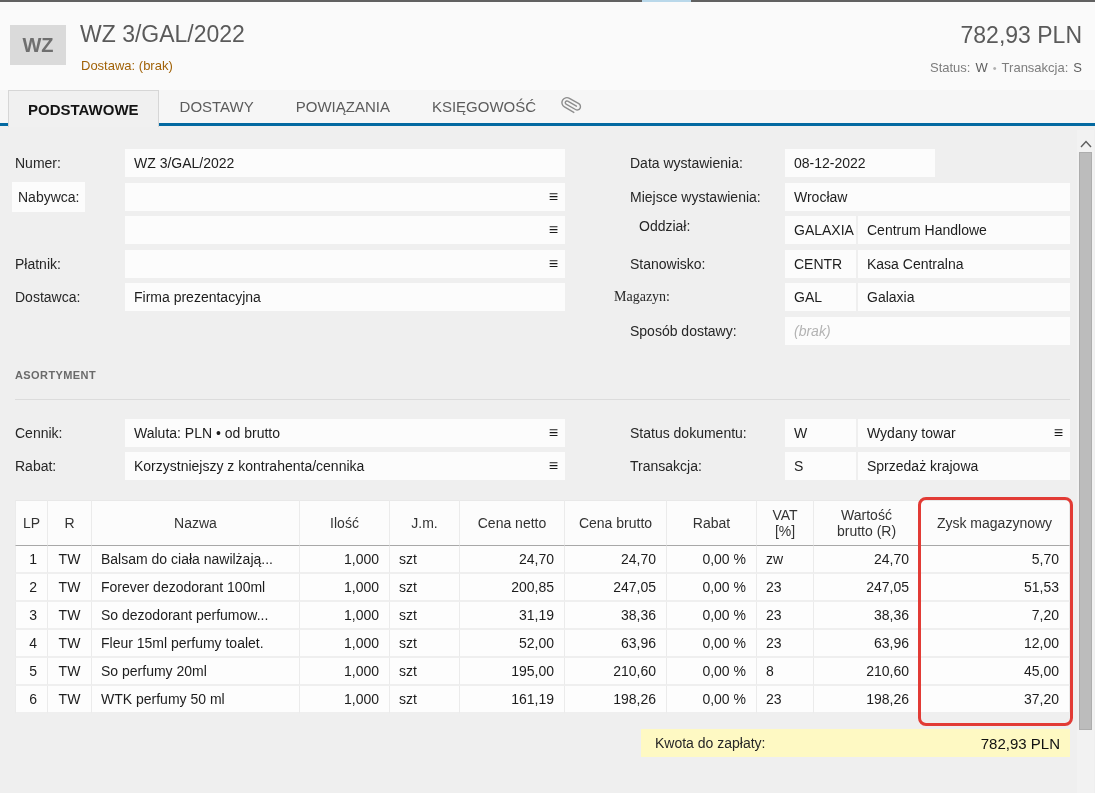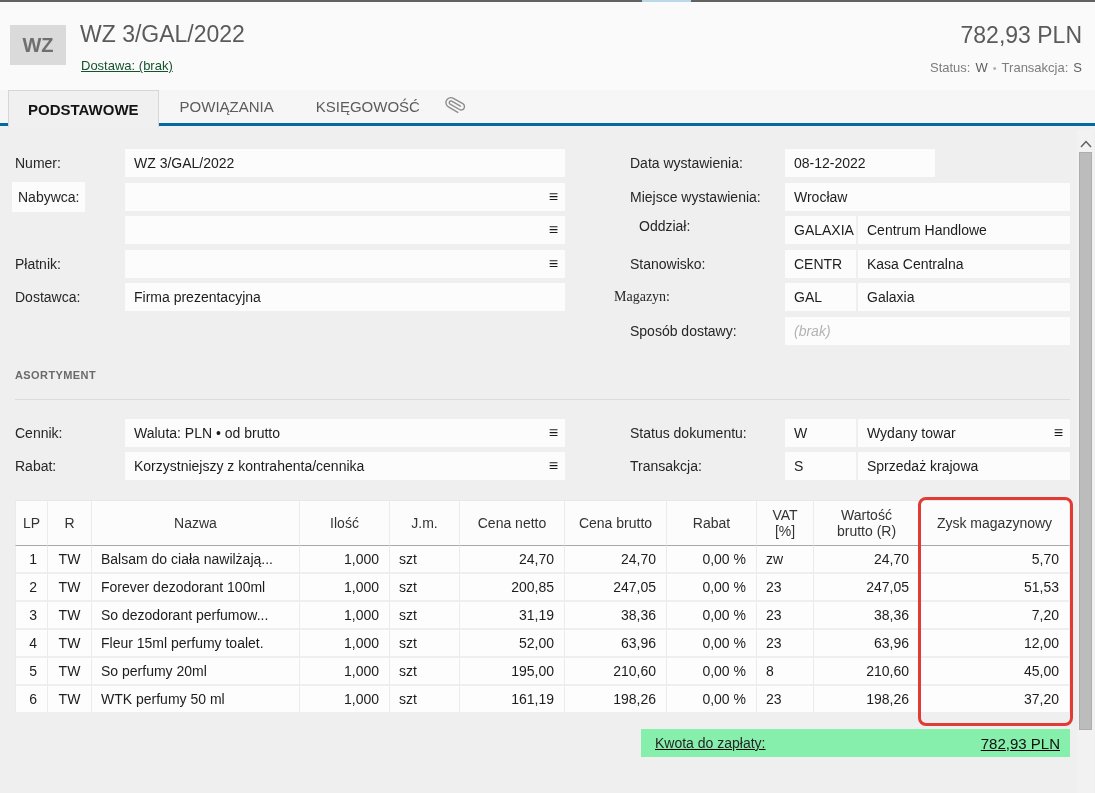--- a/index.html
+++ b/index.html
@@ -9,21 +9,21 @@
 
   
   .topline { position:absolute; left:0; top:0; width:100%; height:2px; background:#616161; }
   .topline-accent { position:absolute; left:642px; top:0; width:49px; height:2px; background:#b9d8ea; }
 
   
   .header { position:absolute; left:0; top:2px; width:100%; height:88px; background:#fafafa; }
   .badge { position:absolute; left:10px; top:23px; width:56px; height:40px; background:#dadada;
            color:#6f6f6f; font-size:20px; font-weight:bold; display:flex; align-items:center; justify-content:center; }
   .title { position:absolute; left:80px; top:19px; font-size:23px; color:#5a5a5a; }
-  .subtitle { position:absolute; left:81px; top:56px; font-size:13px; color:#14532d;text-decoration:underline; }
+  .subtitle { position:absolute; left:81px; top:56px; font-size:13px; color:#a16207; }
   .amount { position:absolute; right:13px; top:20px; font-size:23px; color:#5a5a5a; }
   .statusline { position:absolute; right:13px; top:58px; font-size:13px; color:#7d7d7d;
                 display:flex; gap:5px; align-items:center; }
   .statusline .val { color:#5e5e5e; }
   .statusline .dot { color:#b0b0b0; font-size:11px; }
 
   
   .tabbar { position:absolute; left:0; top:90px; width:100%; height:36px; background:#f6f6f6;
             border-bottom:3px solid #0369a1; display:flex; align-items:stretch; }
   .tab { display:flex; align-items:center; font-size:15px; color:#5c5c5c; padding:0 21px; cursor:default; }
@@ -59,22 +59,22 @@
   .ar { text-align:right; padding-right:10px; }
   .al { text-align:left; padding-left:9px; }
   .ac { text-align:center; }
   col.c0{width:33px} col.c1{width:44px} col.c2{width:208px} col.c3{width:90px} col.c4{width:70px}
   col.c5{width:105px} col.c6{width:102px} col.c7{width:90px} col.c8{width:57px} col.c9{width:106px} col.c10{width:150px}
 
   .red-box { position:absolute; left:918px; top:497px; width:155px; height:229px;
              border:3px solid #e23b35; border-radius:8px; pointer-events:none; }
 
   
-  .pay-strip { position:absolute; left:641px; top:729px; width:429px; height:28px; background:#86efac;
-               display:flex; align-items:center; justify-content:space-between; padding:0 10px 0 14px;text-decoration:underline; }
+  .pay-strip { position:absolute; left:641px; top:729px; width:429px; height:28px; background:#fef9c3;
+               display:flex; align-items:center; justify-content:space-between; padding:0 10px 0 14px; }
   .pay-label { font-size:14px; color:#262626; }
   .pay-value { font-size:15px; color:#111; }
 
   
   .scrollbar { position:absolute; left:1077px; top:130px; width:17px; height:663px; background:#f2f2f2; }
   .scroll-up { position:absolute; left:0; top:4px; width:17px; height:12px; display:flex; justify-content:center; }
   .scroll-thumb { position:absolute; left:2px; top:22px; width:13px; height:578px; background:#bcbcbc;
                   border:1px solid #adadad; }
 </style>
 </head>
@@ -93,20 +93,21 @@
       <span>Status:</span>
       <span class="val">W</span>
       <span class="dot">•</span>
       <span>Transakcja:</span>
       <span class="val">S</span>
     </div>
   </div>
 
   <div class="tabbar">
     <div class="tab active">PODSTAWOWE</div>
+    <div class="tab">DOSTAWY</div>
     <div class="tab">POWIĄZANIA</div>
     <div class="tab">KSIĘGOWOŚĆ</div>
     <div class="clip">
       <span>
         <svg width="20" height="20" viewBox="0 0 24 24" fill="none" stroke="#8e8e8e" stroke-width="1.7" stroke-linecap="round" stroke-linejoin="round">
           <path d="M21.44 11.05l-9.19 9.19a6 6 0 0 1-8.49-8.49l9.19-9.19a4 4 0 1 1 5.66 5.66l-9.2 9.19a2 2 0 0 1-2.83-2.83l8.49-8.48"></path>
         </svg>
       </span>
     </div>
   </div>

